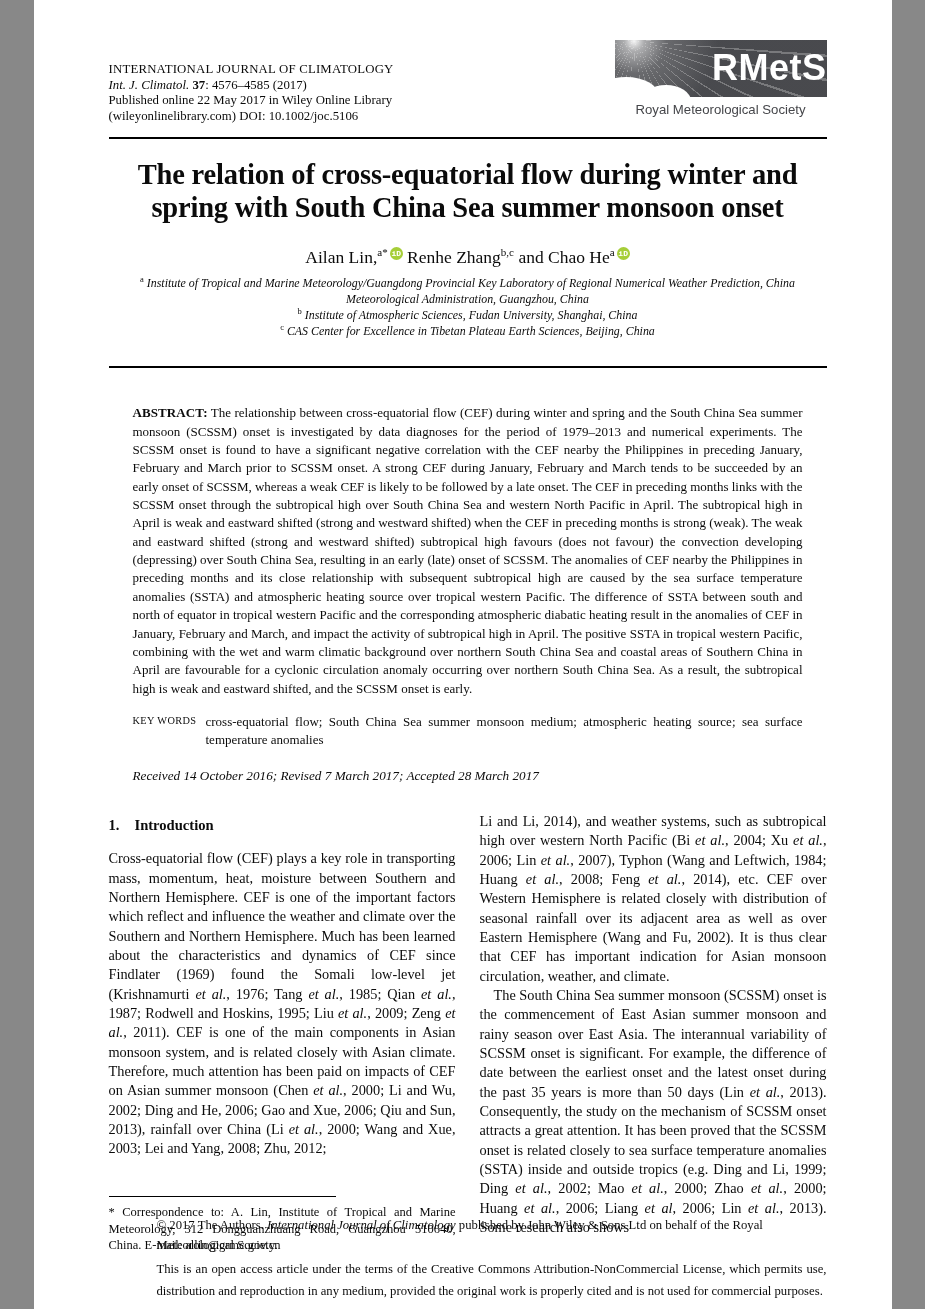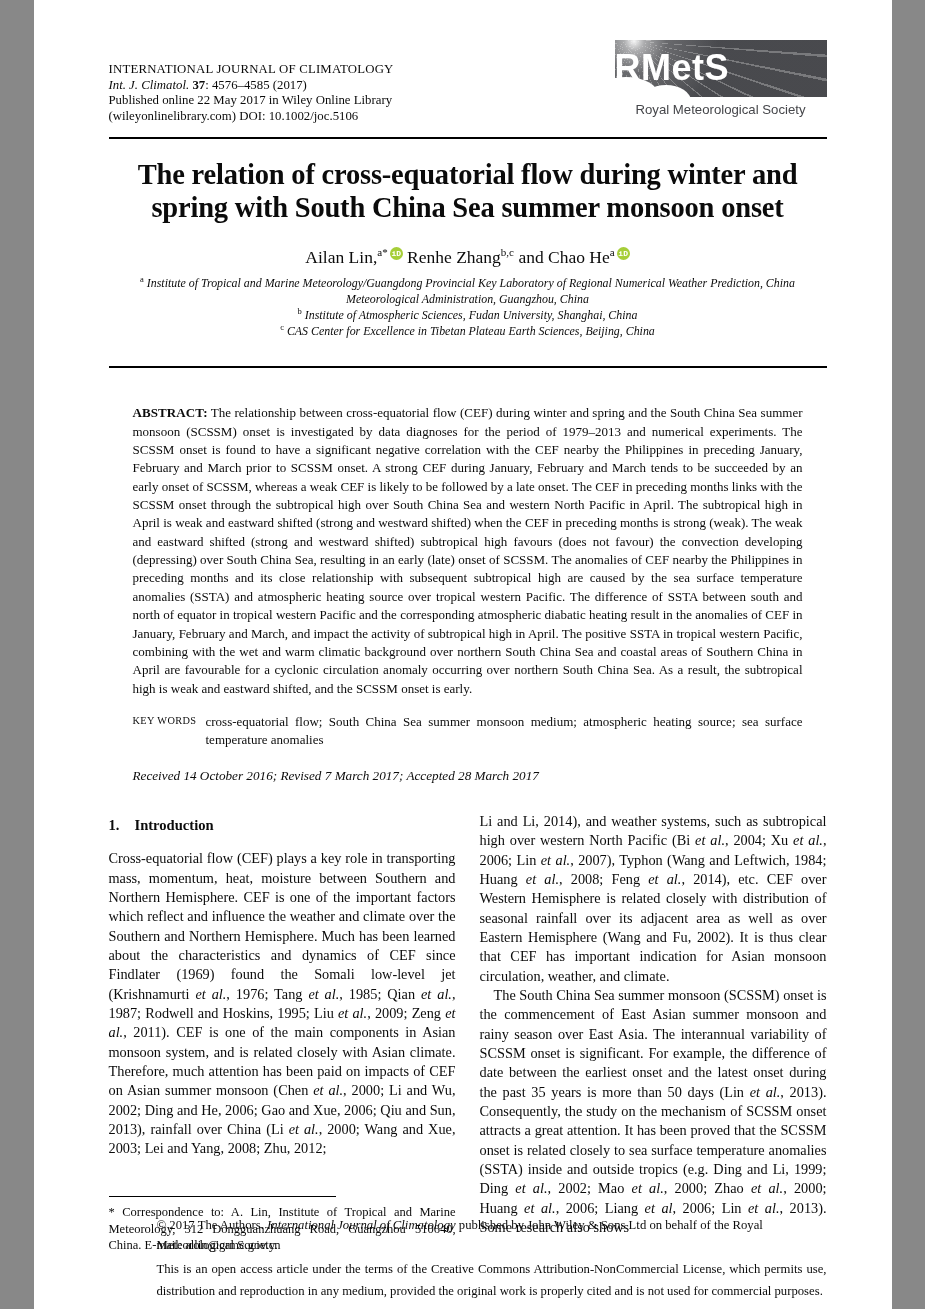--- a/index.html
+++ b/index.html
@@ -22,21 +22,21 @@
       radial-gradient(circle at 9% 2%, rgba(255,255,255,0.95) 0%, rgba(255,255,255,0.55) 5%, rgba(255,255,255,0.18) 16%, rgba(255,255,255,0) 42%),
       repeating-conic-gradient(from 10deg at 9% 2%, rgba(255,255,255,0.28) 0deg 0.8deg, rgba(255,255,255,0.02) 0.8deg 7deg),
       #45464a;
   }
   .logo-box::after {
     content:""; position:absolute; left:-22px; bottom:-18px;
     width:66px; height:38px; border-radius:50%; background:#ffffff;
   }
   .logo-cloud2 { position:absolute; left:26px; bottom:-20px; width:50px; height:32px; border-radius:50%; background:#ffffff; }
   .logo-text {
-    position:absolute; inset:0; text-align:left; line-height:56px;
+    position:absolute; inset:0; text-align:right; line-height:56px;
     font-family:"Liberation Sans", sans-serif; font-weight:600;
     font-size:36px; color:#ffffff; letter-spacing:0.5px;
   }
   .logo-caption {
     margin-top:5px; text-align:center; width:212px;
     font-family:"Liberation Sans", sans-serif; font-size:13.2px; color:#45464a;
   }
   .rule-header { margin-top:13px; height:2px; background:#000; }
 
   

